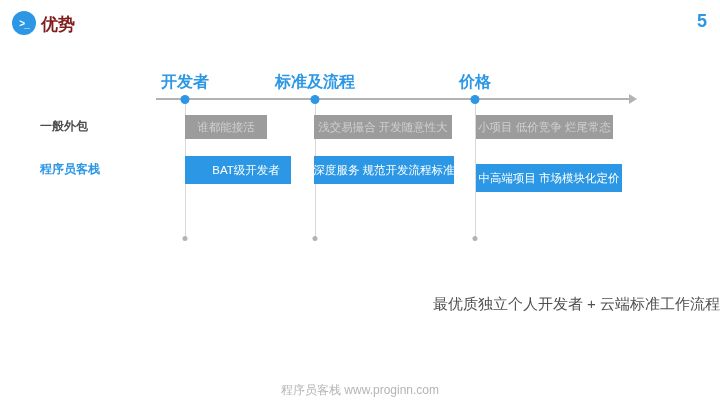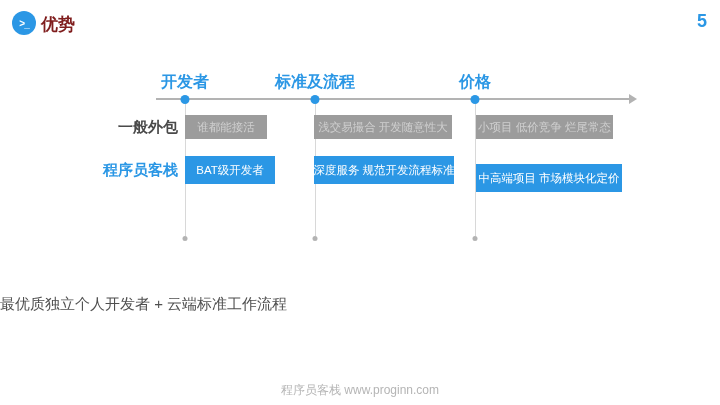--- a/index.html
+++ b/index.html
@@ -36,42 +36,42 @@
   }
   .drop-line{
     position:absolute;top:104px;width:1px;height:132px;background:#d8d8d8;
   }
   .drop-dot{
     position:absolute;top:236px;width:5px;height:5px;border-radius:50%;
     background:#b3b3b3;transform:translateX(-50%);
   }
   
   .row-label{
-    position:absolute;left:40px;width:138px;text-align:right;
-    font-size:15px;font-weight:bold;white-space:nowrap;
+    position:absolute;left:40px;width:138px;
+    font-size:12px;font-weight:bold;white-space:nowrap;
   }
   .row-label.general{top:118px;color:#4a4a4a;}
   .row-label.proginn{top:161px;color:#2b97e5;}
   
   .cell{
     position:absolute;display:flex;align-items:center;justify-content:center;
     white-space:nowrap;font-size:11.5px;
   }
   .cell.general{top:115px;height:24px;background:#9c9c9c;color:#cfcfcf;}
   .cell.proginn{top:156px;height:28px;background:#2b97e5;color:#ffffff;}
   
   .c1.general{left:185px;width:82px;}
   .c2.general{left:314px;width:138px;}
   .c3.general{left:476px;width:137px;}
-  .c1.proginn{left:185px;width:90px;}
+  .c1.proginn{left:185px;width:90px;padding-left:16px;}
   .c2.proginn{left:314px;width:140px;}
   .c3.proginn{left:476px;width:146px;margin-top:8px;}
   
   .tagline{
-    position:absolute;left:0;top:295px;width:720px;text-align:left;
+    position:absolute;left:0;top:295px;width:720px;text-align:right;
     font-size:15px;color:#4f4f4f;
   }
   .footer{
     position:absolute;left:0;top:382px;width:720px;text-align:center;
     font-size:12px;color:#b5b5b5;
   }
 </style>
 </head>
 <body>
 

